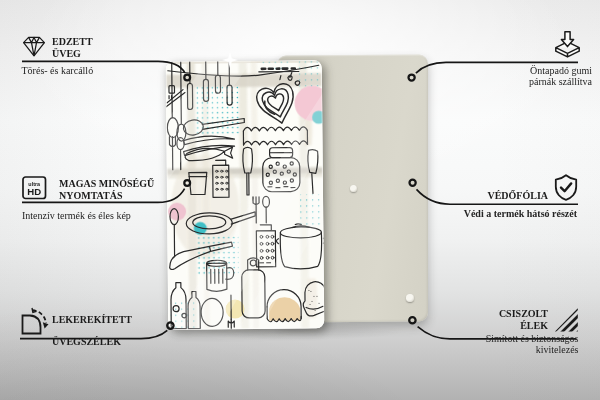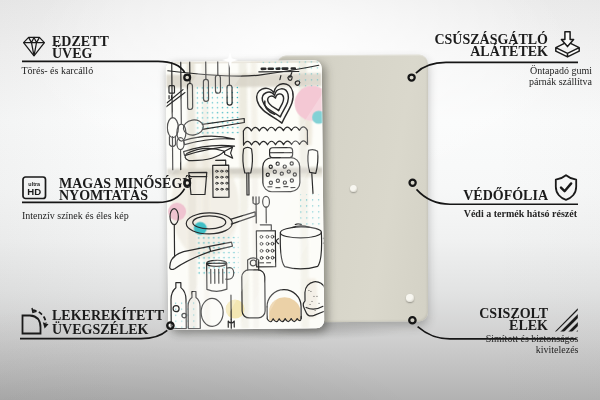--- a/index.html
+++ b/index.html
@@ -4,21 +4,21 @@
 <style>
   html,body{margin:0;padding:0;}
   #stage{position:relative;width:600px;height:400px;overflow:hidden;
     font-family:"Liberation Serif",serif;color:#1b1b1b;
     background:
       radial-gradient(ellipse 380px 190px at 300px 55px, rgba(255,255,255,.9), rgba(255,255,255,0) 72%),
       radial-gradient(ellipse 520px 250px at 90px 480px, rgba(0,0,0,.10), rgba(0,0,0,0) 70%),
       linear-gradient(90deg, rgba(120,120,120,.05), rgba(120,120,120,0) 20%, rgba(120,120,120,0) 82%, rgba(120,120,120,.02)),
       linear-gradient(180deg,#ebebeb 0%,#f3f3f3 13%,#fafbfb 30%,#f7f8f8 47%,#f0f1f1 60%,#e2e3e3 73%,#cdcdcd 86%,#b2b2b2 100%);
   }
-  .ttl{position:absolute;font-weight:bold;font-size:14px;line-height:12px;letter-spacing:0;white-space:nowrap;}
+  .ttl{position:absolute;font-weight:bold;font-size:10px;line-height:12px;letter-spacing:0;white-space:nowrap;}
   .sub{position:absolute;font-size:10px;line-height:11px;letter-spacing:0;color:#242424;white-space:nowrap;}
   .r{text-align:right;}
   svg{position:absolute;overflow:visible;}
 </style>
 </head>
 <body>
 <div id="stage">
 
   <div style="position:absolute;left:150px;top:318px;width:300px;height:26px;background:radial-gradient(ellipse 50% 50% at 50% 50%, rgba(40,40,35,.13), rgba(40,40,35,0) 70%);"></div>
 
@@ -277,37 +277,36 @@
   </svg>
   <div class="ttl" style="left:52px;top:35.8px;">EDZETT<br>ÜVEG</div>
   <div class="sub" style="left:21.5px;top:64.6px;">Törés- és karcálló</div>
 
   <svg width="25" height="24" viewBox="0 0 25 24" style="left:21.5px;top:175.5px;">
     <rect x="1" y="1" width="22.5" height="21.5" rx="2.5" stroke="#1a1a1a" stroke-width="1.7" fill="none"></rect>
     <text x="12.2" y="9.6" font-family="Liberation Sans, sans-serif" font-size="5.4" font-weight="bold" text-anchor="middle" fill="#1a1a1a">ultra</text>
     <text x="12.2" y="19.2" font-family="Liberation Sans, sans-serif" font-size="9.6" font-weight="bold" text-anchor="middle" fill="#1a1a1a">HD</text>
   </svg>
   <div class="ttl" style="left:52px;top:178px;margin-left:7px;">MAGAS MINŐSÉGŰ<br>NYOMTATÁS</div>
-  <div class="sub" style="left:22px;top:209.8px;">Intenzív színek és éles kép</div>
+  <div class="sub" style="left:22px;top:209.8px;">Intenzív termék és éles kép</div>
 
   <svg width="29" height="27" viewBox="0 0 29 27" style="left:20px;top:307.5px;">
     <path d="M20.5,25.5 H2.5 V7.5 H10 Q20.5,8.2 20.5,19.5 Z" stroke="#1a1a1a" stroke-width="1.8" fill="none" stroke-linejoin="miter"></path>
     <path d="M12.5,2.2 A14.5,14.5 0 0 1 26,15" stroke="#1a1a1a" stroke-width="1.7" fill="none" stroke-dasharray="4 2.6"></path>
     <path d="M12,0 L12.9,4.3 L16.5,3.4" fill="none" stroke="#1a1a1a" stroke-width="1.4"></path>
     <path d="M22.8,14.2 L28.5,16.2 L24.6,20.4 Z" fill="#1a1a1a" stroke="none"></path>
   </svg>
-  <div class="ttl" style="left:52px;top:309.2px;line-height:14px;">LEKEREKÍTETT<br>ÜVEGSZÉLEK</div>
+  <div class="ttl" style="left:52px;top:309.2px;line-height:22px;">LEKEREKÍTETT<br>ÜVEGSZÉLEK</div>
 
   <svg width="27" height="28" viewBox="0 0 27 28" style="left:554px;top:31px;">
     <g stroke="#1a1a1a" stroke-width="1.5" stroke-linejoin="round">
       <path d="M1.8,16.6 L13.5,10.9 L25.2,16.6 L13.5,22.3 Z M1.8,16.6 V20.2 L13.5,25.9 L25.2,20.2 V16.6 M13.5,22.3 V25.9" fill="#fbfbfa"></path>
       <path d="M10.9,0.8 H16.1 V8.6 H19.6 L13.5,15.6 L7.4,8.6 H10.9 Z" fill="#fbfbfa"></path>
     </g>
   </svg>
-  <div class="ttl r" style="right:52px;top:33.8px;">CSÚSZÁSGÁTLÓ<br>ALÁTÉTEK</div>
   <div class="sub r" style="right:8px;top:64.6px;">Öntapadó gumi<br>párnák szállítva</div>
 
   <svg width="24" height="27" viewBox="0 0 24 27" style="left:553.5px;top:174px;">
     <path d="M12,1.2 C9.2,3.6 5,5.1 1.8,5.6 V12.8 C1.8,19.6 6.6,24.2 12,25.8 C17.4,24.2 22.2,19.6 22.2,12.8 V5.6 C19,5.1 14.8,3.6 12,1.2 Z" stroke="#1a1a1a" stroke-width="1.8" fill="none" stroke-linejoin="round"></path>
     <path d="M7,13.6 L10.6,17.2 L17.2,9.4" stroke="#1a1a1a" stroke-width="2.4" fill="none" stroke-linecap="round" stroke-linejoin="round"></path>
   </svg>
   <div class="ttl r" style="right:52px;top:190px;">VÉDŐFÓLIA</div>
   <div class="sub r" style="right:23px;top:207.6px;font-weight:bold;">Védi a termék hátsó részét</div>
 
   <svg width="24" height="25" viewBox="0 0 24 25" style="left:555px;top:307px;">

